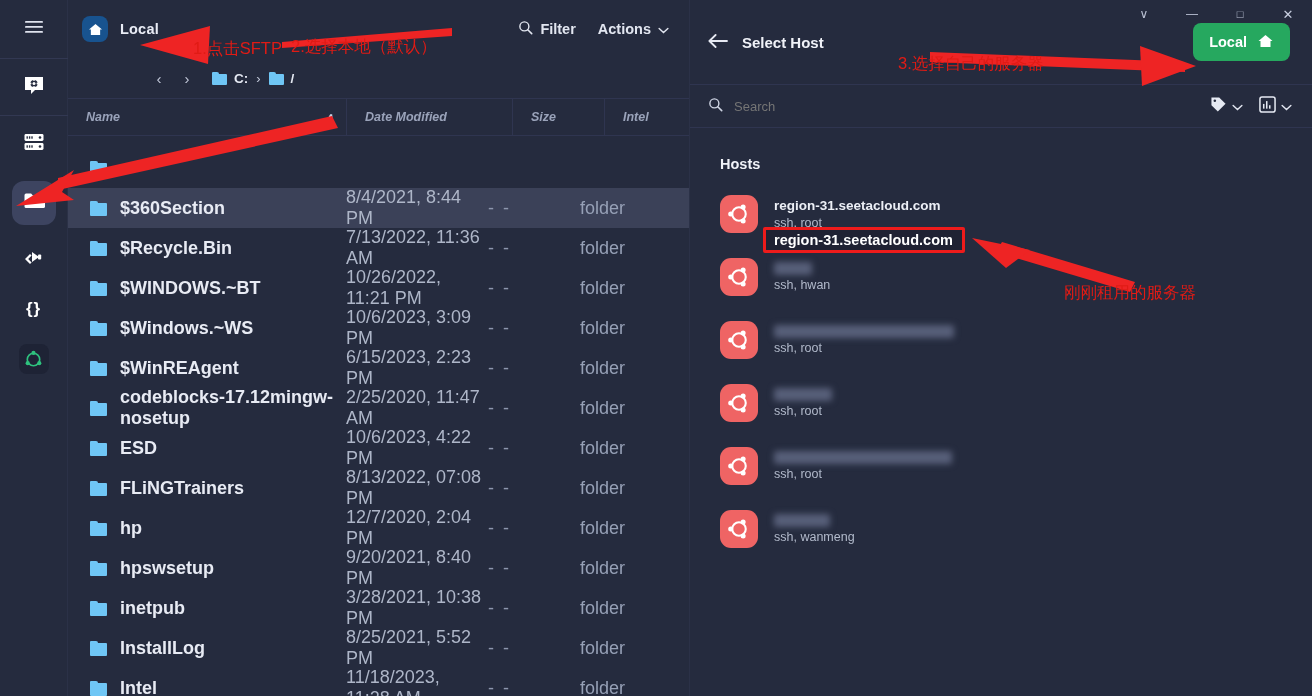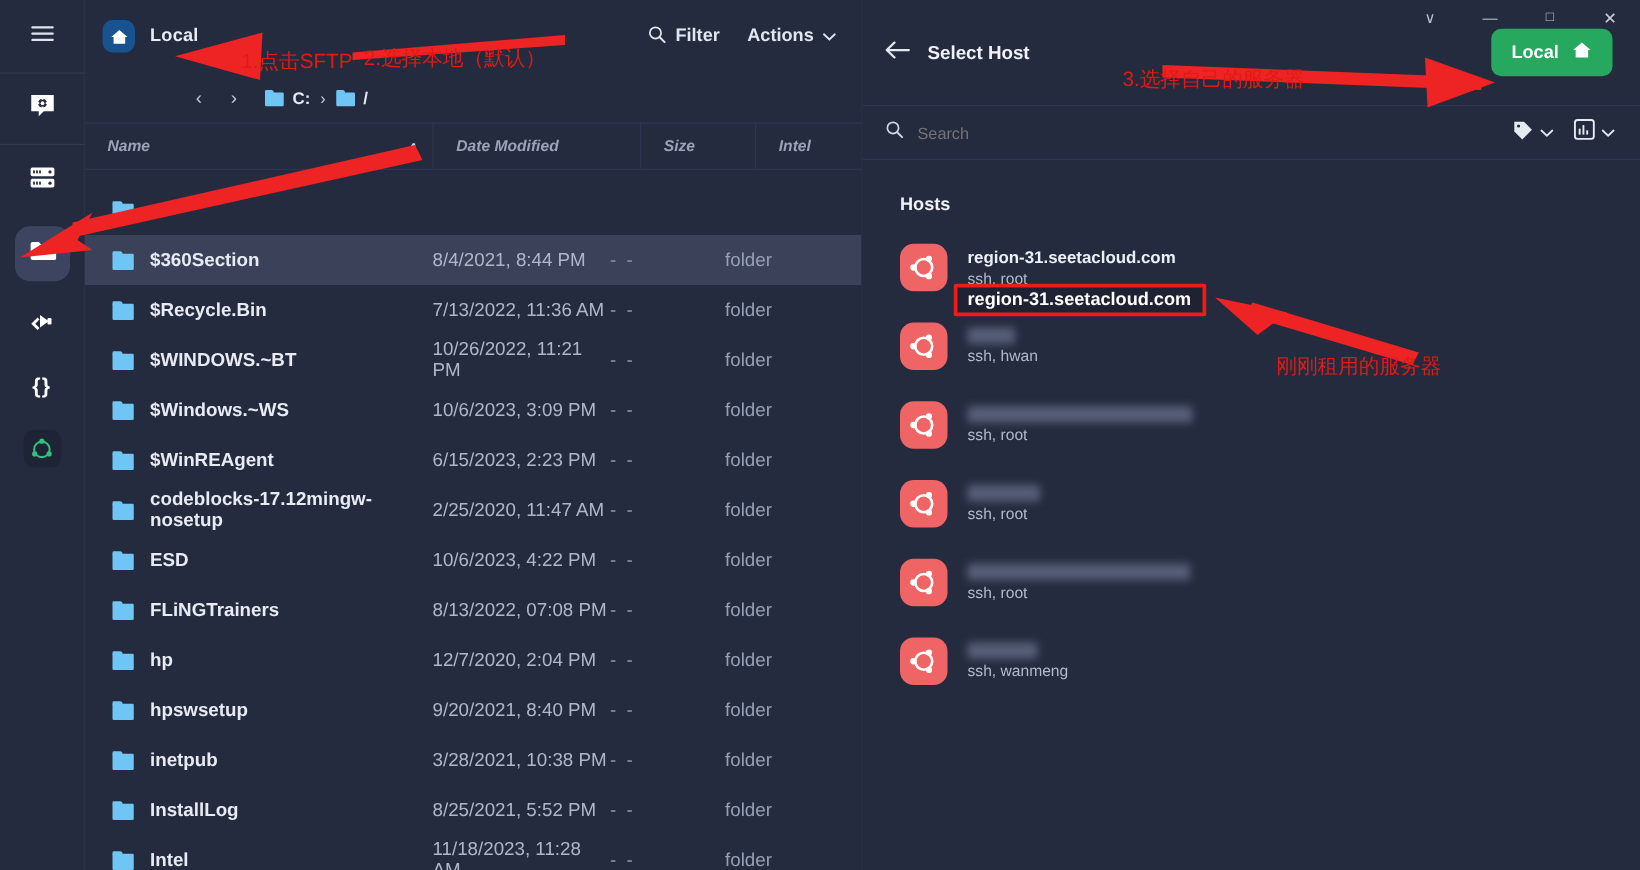--- a/index.html
+++ b/index.html
@@ -72,21 +72,21 @@
   }
   .ch { padding-left: 18px; display: flex; align-items: center; height: 38px; }
   .ch + .ch { border-left: 1px solid #2f3550; }
   .ch-name { width: 278px; justify-content: space-between; padding-right: 12px; }
   .ch-date { width: 142px; }
   .ch-size { width: 92px; margin-left: 24px; }
   .ch-kind { flex: 1; }
 
   .rows { position: absolute; top: 148px; left: 0; right: 0; bottom: 0; overflow: hidden; }
   .row {
-    height: 40px; display: flex; align-items: center; color: #e8ebf4; font-size: 15px;
+    height: 40px; display: flex; align-items: center; color: #e8ebf4; font-size: 18px;
   }
   .row.sel { background: #3b4158; }
   .row .c-name { width: 278px; display: flex; align-items: center; gap: 13px; padding-left: 22px; font-weight: 700; }
   .row .c-date { width: 142px; color: #aeb6c8; font-weight: 400; }
   .row .c-size { width: 92px; color: #8d96ad; letter-spacing: 2px; }
   .row .c-kind { flex: 1; color: #96a0b6; }
   .fi { width: 17px; height: 15px; position: relative; flex: 0 0 17px; }
   .fi::before { content:''; position:absolute; left:0; top:0; width:8px; height:3px; background:#6fc6f5; border-radius:1px 2px 0 0; }
   .fi::after  { content:''; position:absolute; left:0; top:2px; width:17px; height:13px; background:#6fc6f5; border-radius:1px; }
 
@@ -566,19 +566,19 @@
     <polygon points="930,52 1185,62 1185,72 930,62" fill="#ee2424"></polygon>
     <polygon points="1196,66 1140,46 1142,86" fill="#ee2424"></polygon>
 
     <polygon points="1135,282 1002,242 996,252 1130,292" fill="#ee2424"></polygon>
     <polygon points="972,238 1030,250 1006,268" fill="#ee2424"></polygon>
   </svg>
 
   <div class="anno anno-cn" style="left:193px;top:38px;">1.点击SFTP</div>
   <div class="anno anno-cn" style="left:291px;top:36px;">2.选择本地（默认）</div>
   <div class="anno anno-cn" style="left:898px;top:53px;">3.选择自己的服务器</div>
-  <div class="anno anno-cn" style="left:1021px;top:282px;font-family:Liberation Serif, serif;">刚刚租用的服务器</div>
+  <div class="anno anno-cn" style="left:1064px;top:282px;font-family:Liberation Serif, serif;">刚刚租用的服务器</div>
 
   <div class="anno-red-box" style="left:763px;top:227px;width:202px;height:26px;">
     <span>region-31.seetacloud.com</span>
   </div>
 
 </div>
 
 </body></html>

